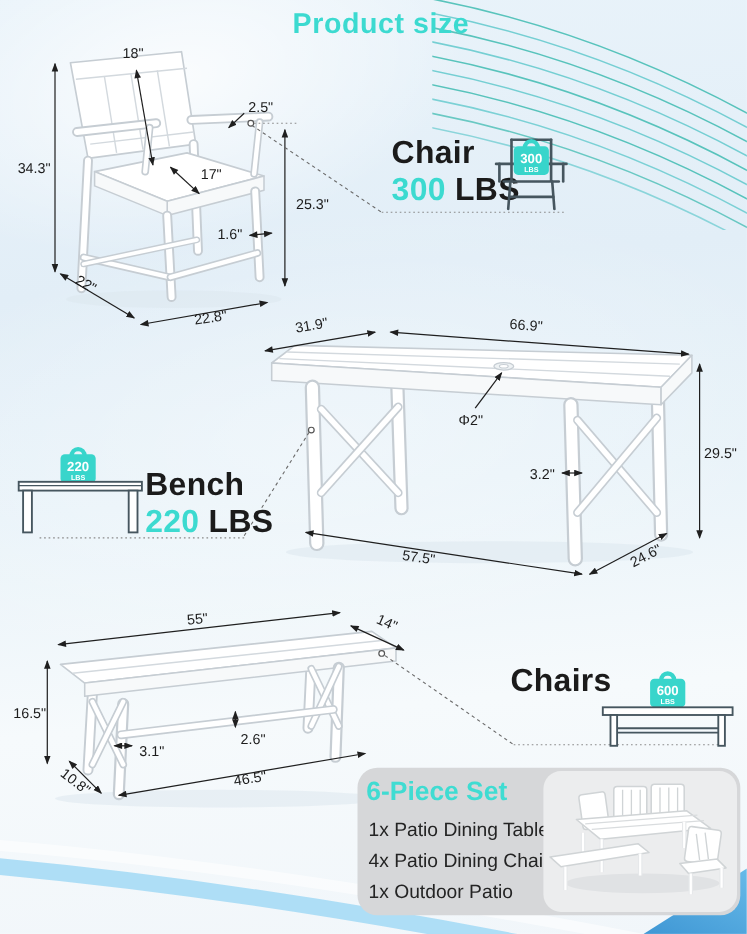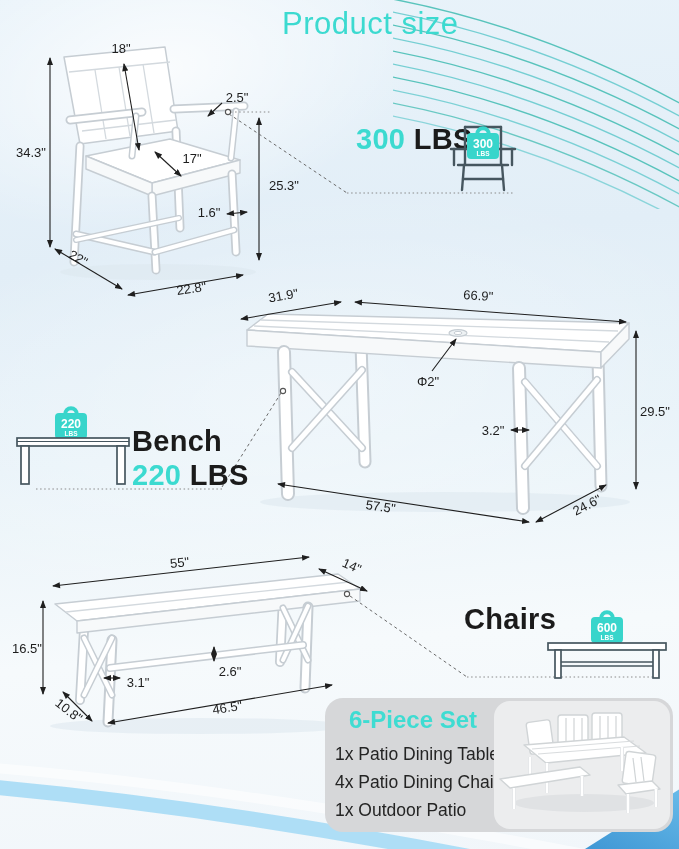--- a/index.html
+++ b/index.html
@@ -8,21 +8,21 @@
     position:relative; width:679px; height:849px; overflow:hidden;
     background:linear-gradient(175deg,#e9f3fa 0%,#e2eef7 30%,#e9f3f9 52%,#f6fafc 74%,#f1f6fa 100%);
   }
   .soft-swirl { position:absolute; pointer-events:none; }
   .sw1 { left:-120px; top:-90px; width:560px; height:320px; transform:rotate(-12deg);
          background:radial-gradient(ellipse at center, rgba(255,255,255,.8) 0%, rgba(255,255,255,0) 68%); }
   .sw2 { left:-160px; top:190px; width:900px; height:420px; transform:rotate(-8deg);
          background:radial-gradient(ellipse at center, rgba(255,255,255,.35) 0%, rgba(255,255,255,0) 70%); }
   .deco-svg { position:absolute; pointer-events:none; }
   .title {
-    position:absolute; left:282px; top:6px; font-size:31px; font-weight:normal;
+    position:absolute; left:266px; top:6px; font-size:26px; font-weight:bold;
     letter-spacing:.5px; color:#3cdad0; z-index:4;
   }
   .main-svg { position:absolute; left:0; top:0; z-index:2; }
   
   .slab { fill:#ffffff; stroke:#c6cdd3; stroke-width:1.5; stroke-linejoin:round; }
   .slab2 { fill:#f7f9fa; stroke:#c6cdd3; stroke-width:1.4; stroke-linejoin:round; }
   .thin { stroke:#d3d9de; stroke-width:1.3; fill:none; }
   .bo { stroke:#c6cdd3; stroke-linecap:round; fill:none; }
   .bi { stroke:#ffffff; stroke-linecap:round; fill:none; }
   .shadow { fill:#dce8ef; opacity:.55; }
@@ -37,21 +37,21 @@
                font-size:29px; line-height:34px; letter-spacing:.3px; }
   .accent { color:#3cdad0; }
   .icon { position:absolute; z-index:3; }
   .badge-num { font-size:12px; font-weight:bold; fill:#ffffff; text-anchor:middle; }
   .badge-unit { font-size:6.5px; font-weight:bold; fill:#ffffff; text-anchor:middle; }
   .iline { stroke:#46565f; stroke-width:2.4; stroke-linecap:round; fill:none; }
   .iline-thin { stroke:#46565f; stroke-width:1.7; fill:#ffffff; }
   
   .setpanel { position:absolute; left:325px; top:698px; width:348px; height:134px;
               background:#d6d7d9; border-radius:18px; z-index:3; }
-  .set-title { position:absolute; left:8px; top:8px; width:160px; text-align:center;
+  .set-title { position:absolute; left:8px; top:8px; width:160px; 
                font-size:24px; font-weight:bold; color:#3fdcd2; }
   .set-items { position:absolute; left:10px; top:42px; font-size:17.5px; color:#242424;
                line-height:28px; }
   .set-img-card { position:absolute; right:3px; top:3px; width:176px; height:128px;
                   background:#ecedee; border-radius:16px; overflow:hidden; }
   .mini { stroke:#d0d4d6; stroke-width:1.4; fill:#ffffff; stroke-linejoin:round; }
   .mini-shadow { fill:#e0e2e4; }
   .corner-triangle { position:absolute; right:0; bottom:0; width:100px; height:62px; z-index:2;
                      clip-path:polygon(100% 4%, 100% 100%, 6% 100%);
                      background:linear-gradient(205deg,#68bbe9,#3e96d4); }
@@ -281,20 +281,21 @@
       <line class="dim" x1="108" y1="723" x2="332" y2="685" marker-start="url(#mS)" marker-end="url(#mE)"></line>
       <text class="dt" x="228" y="712" transform="rotate(-9 228 712)">46.5"</text>
 
       <circle class="ring" cx="347" cy="594" r="2.6"></circle>
       <line class="dash" x1="350" y1="596" x2="467" y2="677"></line>
       <line class="dot" x1="467" y1="677" x2="658" y2="677"></line>
     </g>
   </svg>
 
   <div class="prodlabel" style="left:356px; top:122px;">
+    <div>Chair</div>
     <div><span class="accent">300</span> <span>LBS</span></div>
   </div>
   <svg class="icon" style="left:446px; top:120px;" width="74" height="76" viewBox="0 0 74 76">
     <line class="iline" x1="19" y1="7" x2="55" y2="7"></line>
     <line class="iline" x1="19" y1="7" x2="19" y2="44"></line>
     <line class="iline" x1="55" y1="7" x2="55" y2="44"></line>
     <line class="iline" x1="5" y1="29" x2="23" y2="29"></line>
     <line class="iline" x1="51" y1="29" x2="69" y2="29"></line>
     <line class="iline" x1="8" y1="29" x2="8" y2="45"></line>
     <line class="iline" x1="66" y1="29" x2="66" y2="45"></line>

